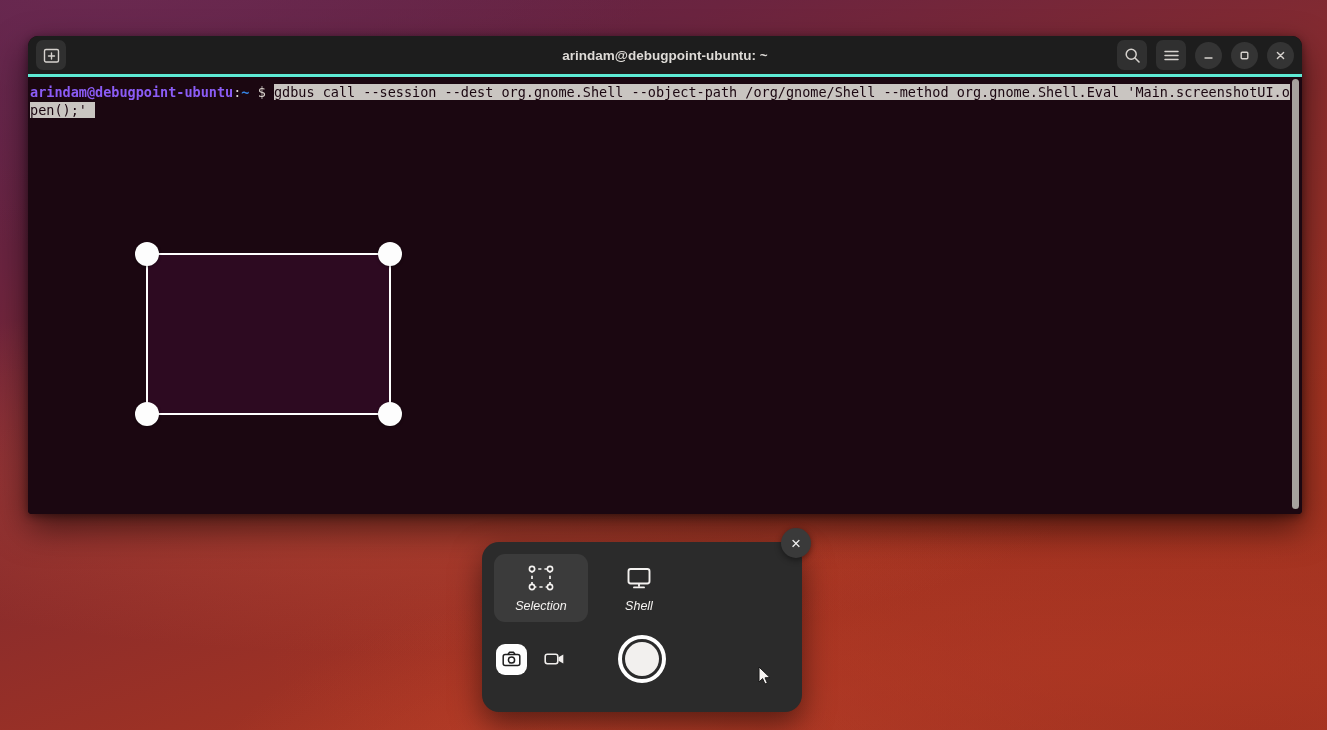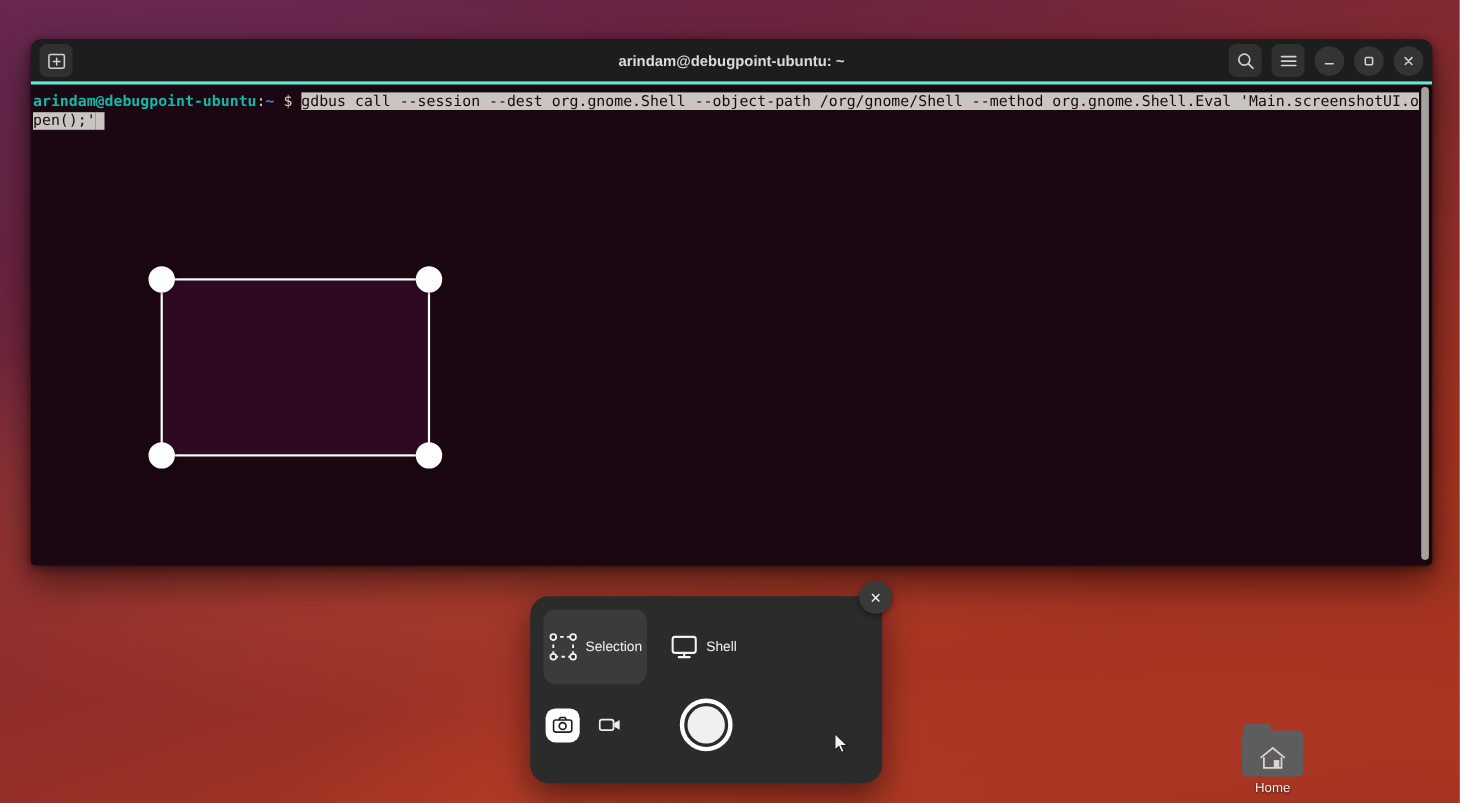--- a/index.html
+++ b/index.html
@@ -84,21 +84,21 @@
   
   #term-body {
     position:relative; height:437px;
     background:#1b0711;
     font-family:"DejaVu Sans Mono", monospace;
     font-size:13.5px; line-height:18px;
     padding:6px 0 0 2px;
     overflow:hidden;
   }
   #term-line { white-space:pre-wrap; word-break:break-all; padding-right:12px;}
-  .c-user { color:#14b8a6; font-weight:700;text-align:right; }
+  .c-user { color:#8b5cf6; font-weight:700;text-align:right; }
   .c-colon{ color:#d8d2cc; }
   .c-path { color:#3584e4; font-weight:700; }
   .c-dollar{ color:#d8d2cc; }
   .sel {
     background:#c9c5c1; color:#1b0711;
   }
   #scrollbar {
     position:absolute; right:3px; top:2px; width:7px; height:430px;
     background:#a6a29e; border-radius:4px;
   }
@@ -131,22 +131,22 @@
     background:#3a3a3a; color:#f2f2f2;
     display:flex; align-items:center; justify-content:center;
     font-size:17px; line-height:1; box-shadow:0 2px 6px rgba(0,0,0,.45);
     cursor:default;
   }
   #mode-row {
     display:flex; padding:12px 12px 0 12px; gap:4px;
   }
   .mode {
     width:94px; height:68px; border-radius:11px;
-    display:flex; flex-direction:row; align-items:center; justify-content:center;
-    gap:6px; color:#f4f2f0; cursor:default;
+    display:flex; flex-direction:column; align-items:center; justify-content:center;
+    gap:6px; color:#f4f2f0; cursor:default;font-style:italic;
   }
   .mode.active { background:#3b3b3b; }
   .mode-label { font-size:12.5px; }
   .mode-icon { height:30px; display:flex; align-items:center; justify-content:center; }
 
   #action-row {
     display:flex; align-items:center; padding:0 14px; height:74px;
     position:relative;
   }
   .type-btn {
@@ -167,32 +167,20 @@
 
   
   #cursor { position:absolute; left:758px; top:666px; width:14px; height:20px; }
 </style>
 </head>
 <body>
 
 <div id="desktop">
   <div id="wall-sheen"></div>
 
-  <div id="desk-icon">
-    <div class="folder">
-      <div class="tab-top"></div>
-      <div class="body"></div>
-      <svg class="house" viewBox="0 0 26 22">
-        <path d="M2 11 L13 2 L24 11" fill="none" stroke="#d9d5d1" stroke-width="1.6"></path>
-        <path d="M5 10.5 V20 H21 V10.5" fill="none" stroke="#d9d5d1" stroke-width="1.6"></path>
-        <rect x="14" y="13" width="5" height="7" fill="#d9d5d1"></rect>
-      </svg>
-    </div>
-    <div class="desk-label">Home</div>
-  </div>
 
   <div id="terminal">
 
     <div id="titlebar">
       <div class="tb-btn filled">
         <svg width="17" height="17" viewBox="0 0 17 17">
           <rect x="1.5" y="2.5" width="14" height="12.5" rx="1.5" fill="none" stroke="#d6d2ce" stroke-width="1.4"></rect>
           <path d="M8.5 6 v6 M5.5 9 h6" stroke="#d6d2ce" stroke-width="1.4" stroke-linecap="round"></path>
         </svg>
       </div>

